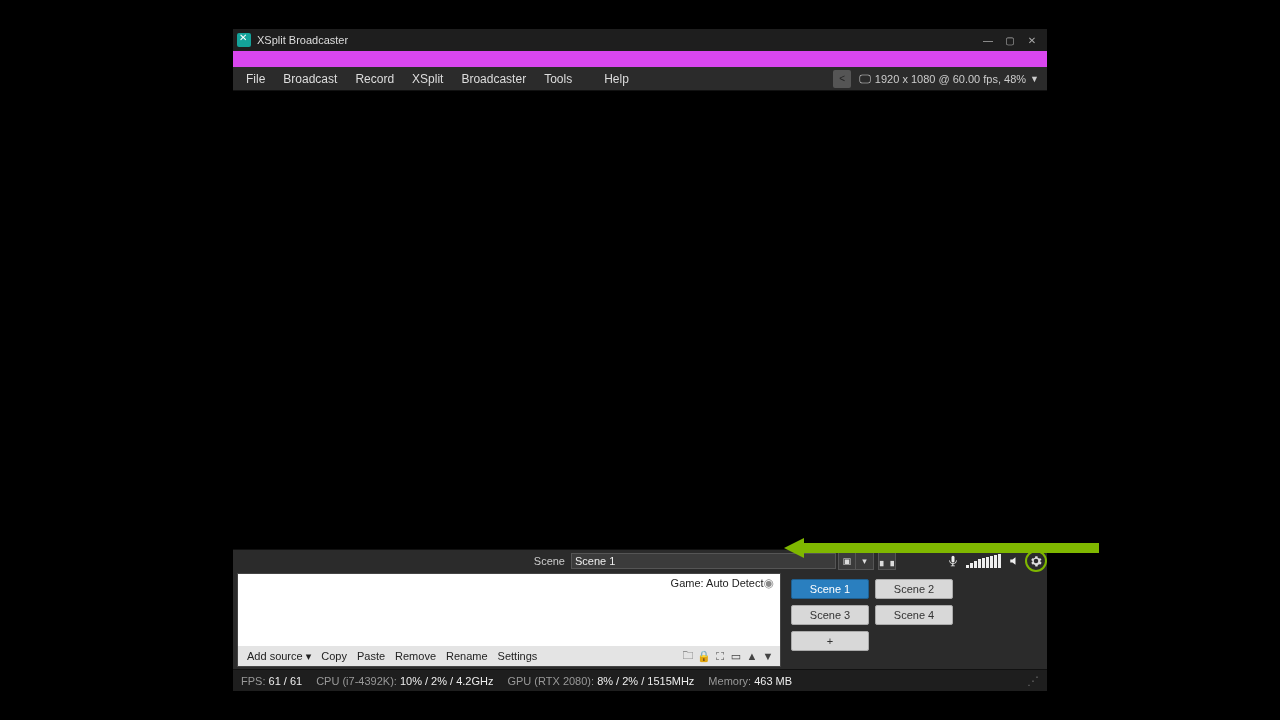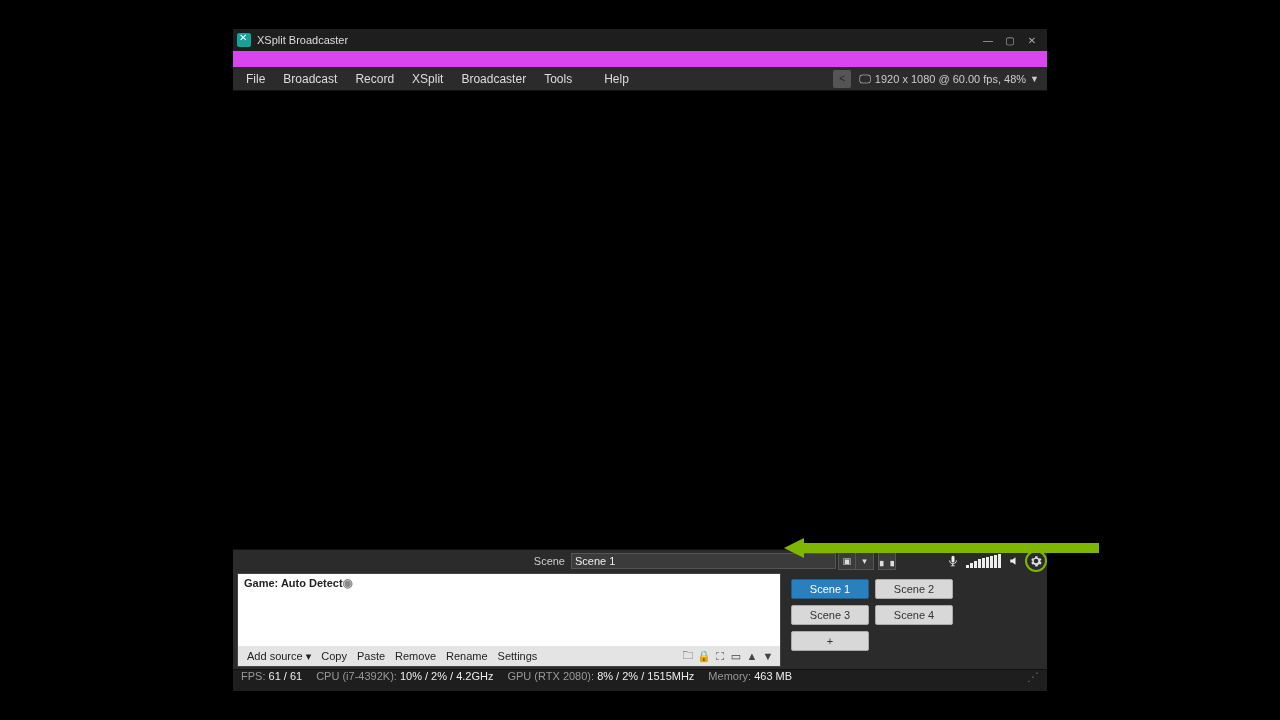--- a/index.html
+++ b/index.html
@@ -197,22 +197,21 @@
   flex:1;
   background:#fff;
   color:#222;
   font-size:11px;
   overflow:auto;
 }
 .source-item {
   padding: 2px 6px;
   display:flex;
   align-items:center;
-  justify-content:flex-start;
-  font-weight:bold;
+  justify-content:flex-end;
 }
 .source-item .eye { color:#888; font-size:12px; cursor:pointer; }
 .sources-toolbar {
   height: 20px;
   background:#e4e4e4;
   display:flex;
   align-items:center;
   font-size:11px;
   color:#222;
   padding: 0 4px;
@@ -252,20 +251,21 @@
   color:#fff;
 }
 
 
 .statusbar {
   height: 22px;
   background:#1e1e1e;
   color:#ccc;
   font-size:11px;
   display:flex;
+  align-items:center;
   padding: 0 8px;
   gap: 14px;
   border-top: 1px solid #111;
 }
 .statusbar .stat-label { color:#999; }
 .statusbar .stat-val { color:#eee; }
 .statusbar .sb-spacer { flex:1; }
 .statusbar .grip { color:#666; font-size:12px; cursor:nwse-resize; }
 </style>
 </head>

